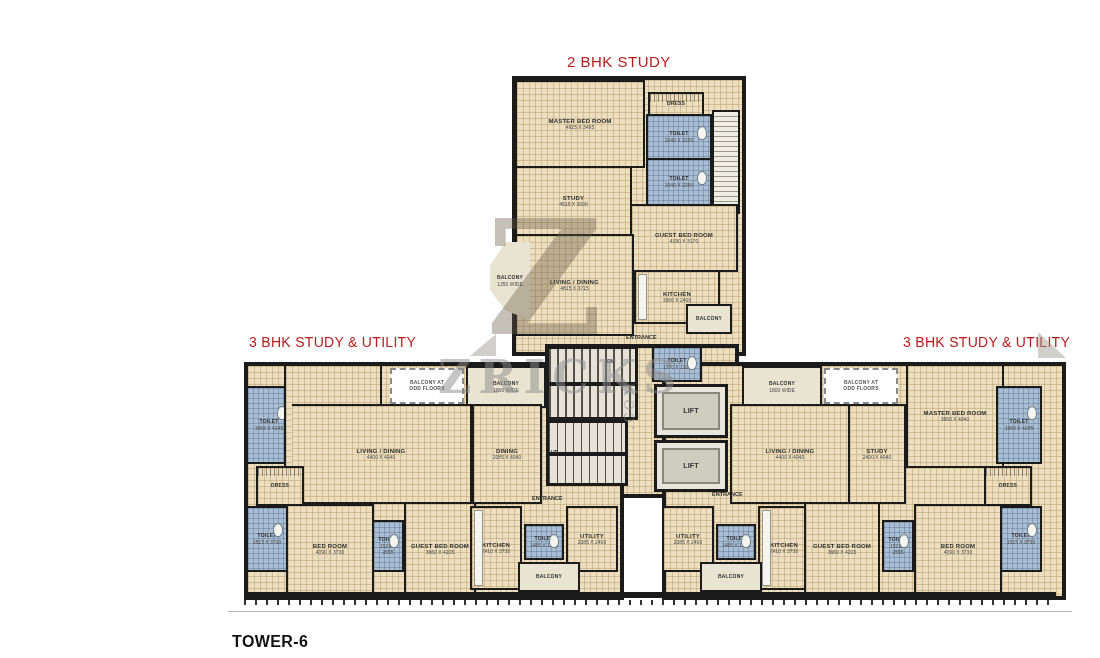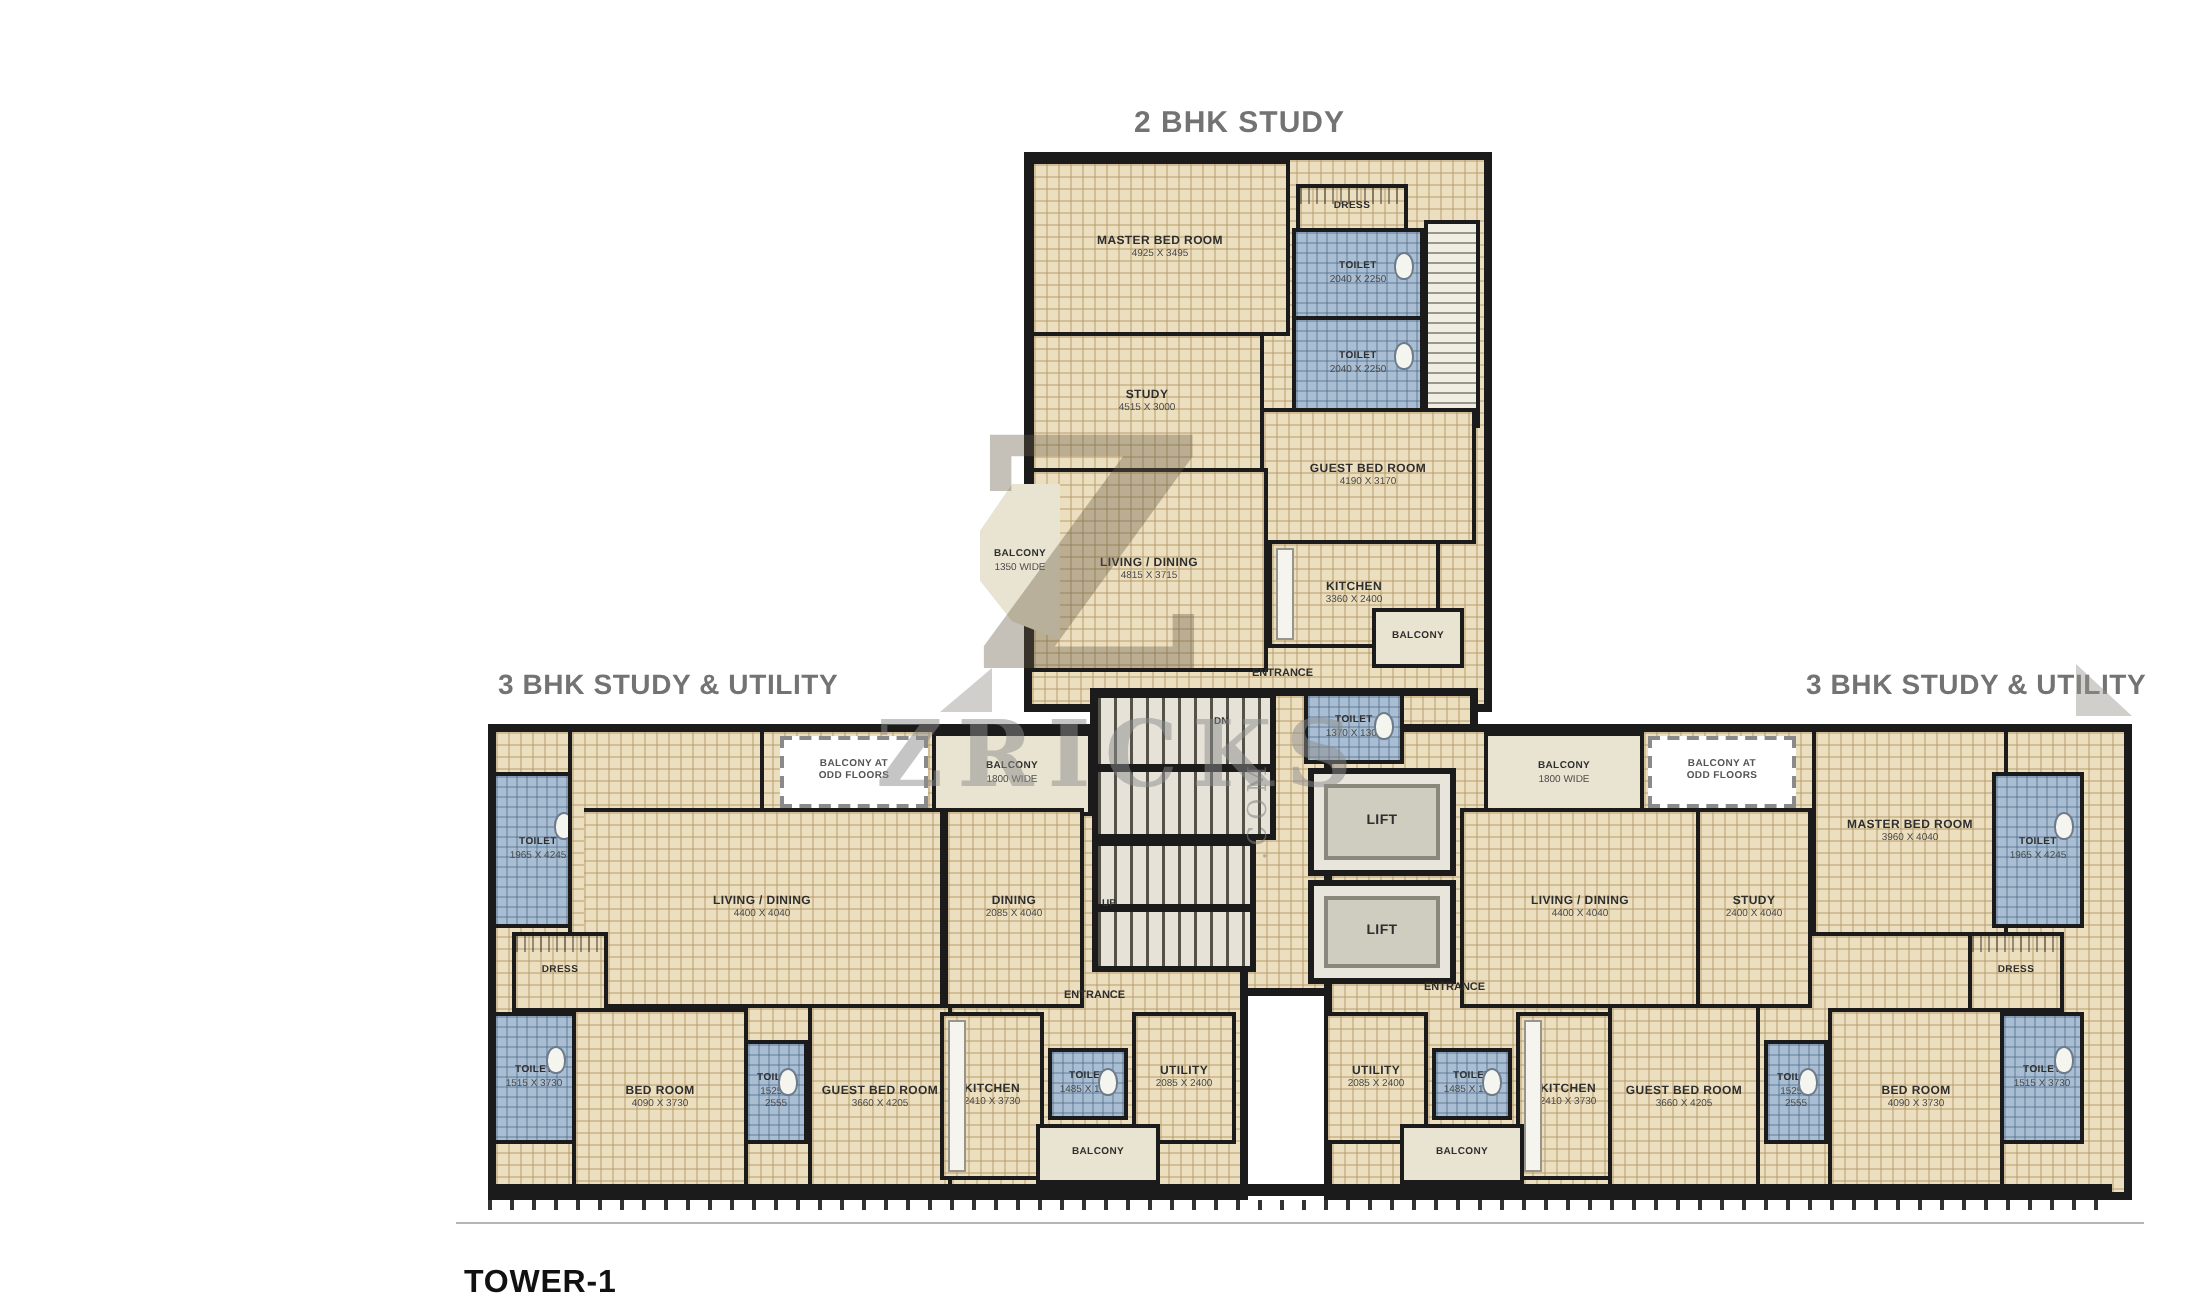--- a/index.html
+++ b/index.html
@@ -36,21 +36,21 @@
   .dress{background-image:repeating-linear-gradient(90deg,rgba(40,40,40,.45) 0 1px,transparent 1px 4px),
          linear-gradient(rgba(176,150,100,.45) 1px,transparent 1px),
          linear-gradient(90deg,rgba(176,150,100,.45) 1px,transparent 1px);
          background-size:100% 8px,6px 6px,6px 6px;background-repeat:no-repeat,repeat,repeat;}
   .kitchen::before{content:"";position:absolute;left:2px;top:2px;bottom:2px;width:9px;
          background:#f6f4ee;border:1px solid #99958a;box-sizing:border-box;}
   .rname{font-size:6px;font-weight:700;color:#2e2e2e;line-height:1.15;letter-spacing:.2px;white-space:pre-line;}
   .rdim{font-size:5px;color:#4a4a4a;line-height:1.2;}
   .tiny .rname{font-size:5px;}
   .floatlabel{position:absolute;font-size:5.5px;font-weight:700;color:#2e2e2e;white-space:nowrap;}
-  .title{position:absolute;font-weight:700;color:#737373;}
+  .title{position:absolute;font-weight:400;color:#b91c1c;}
   .t-main{font-size:15px;letter-spacing:.5px;}
   .t-wing{font-size:14px;letter-spacing:.3px;}
   .footer1{position:absolute;left:232px;top:615px;font-size:13.5px;font-weight:700;color:#222;letter-spacing:.4px;}
   .footer2{position:absolute;left:232px;top:633px;font-size:16px;font-weight:700;color:#111;letter-spacing:.4px;}
   .groundbar{position:absolute;left:244px;top:592px;width:812px;height:6px;background:#1b1b1b;}
   .groundticks{position:absolute;left:244px;top:600px;width:812px;height:5px;
         background:repeating-linear-gradient(90deg,#333 0 2px,transparent 2px 11px);}
   .groundline{position:absolute;left:228px;top:611px;width:844px;height:1px;background:#b5b5b5;}
   
   .wmZ{position:absolute;left:486px;top:198px;font-family:"DejaVu Serif",serif;font-weight:700;
@@ -262,15 +262,15 @@
   <div class="groundbar"></div>
   <div class="groundticks"></div>
   <div class="groundline"></div>
 
   <div class="wmZ">Z</div>
   <div class="wmTxt">ZRICKS</div>
   <div class="wmCom">.COM</div>
   <div class="wedge w1"></div>
   <div class="wedge w2"></div>
 
-  <div class="footer2">TOWER-1</div>
+  <div class="footer2">TOWER-6</div>
 
 </div>
 
 </body></html>

